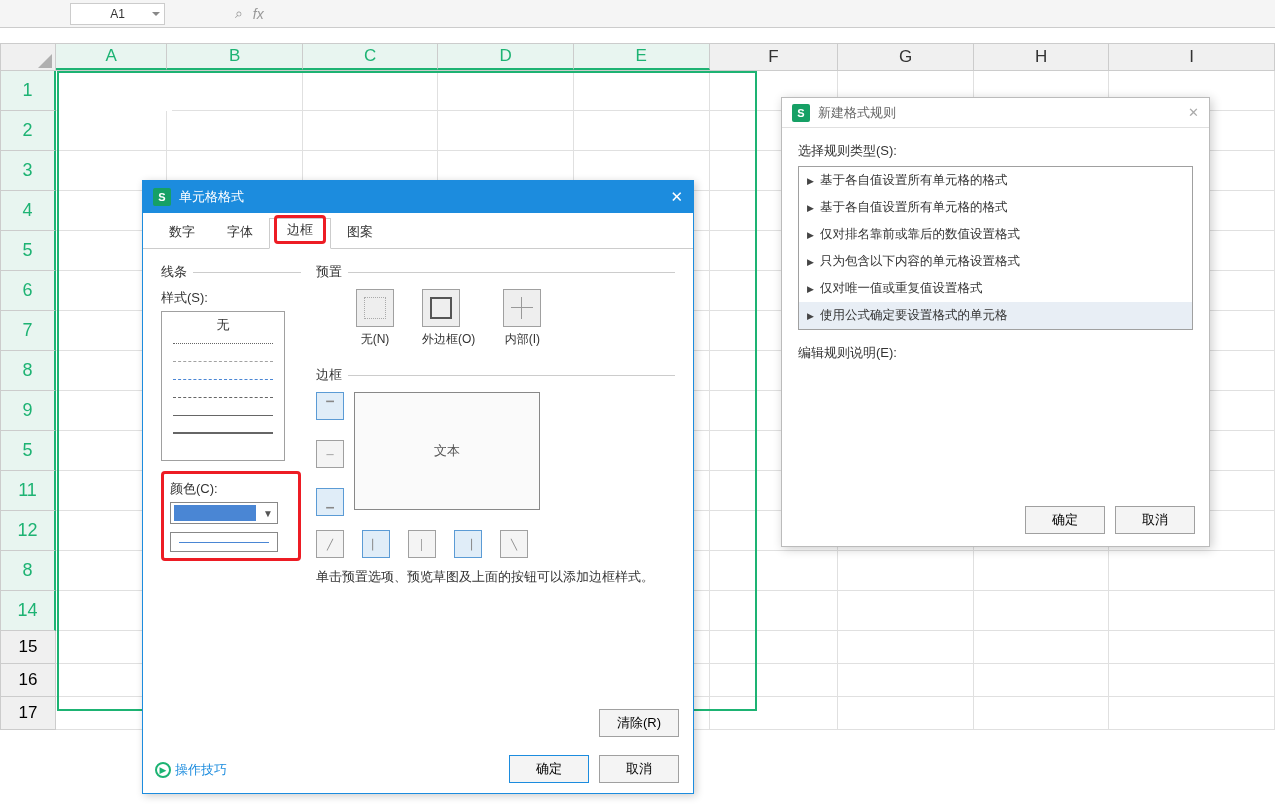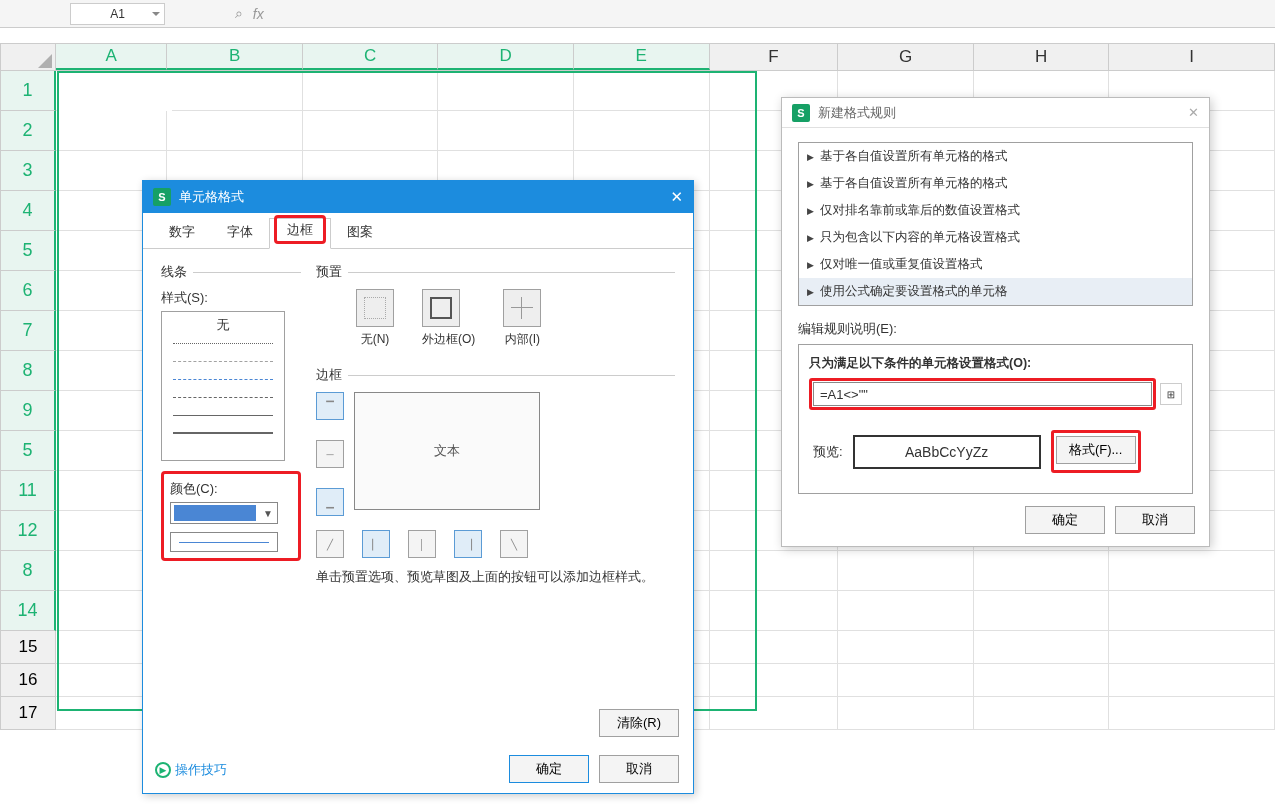--- a/index.html
+++ b/index.html
@@ -437,20 +437,21 @@
   </div>
 </div>
 
 <div class="dialog2">
   <div class="d2-title">
     <span class="app-icon">S</span>
     <span>新建格式规则</span>
     <span class="d2-close">✕</span>
   </div>
   <div class="d2-body">
+    <div class="d2-section-label"><span>选择规则类型(S):</span></div>
     <div class="rule-list" id="ruleList">
         <div class="rule-item">
           <span class="rule-arrow">▶</span>
           <span>基于各自值设置所有单元格的格式</span>
         </div>
         <div class="rule-item">
           <span class="rule-arrow">▶</span>
           <span>基于各自值设置所有单元格的格式</span>
         </div>
         <div class="rule-item">
@@ -464,38 +465,18 @@
         <div class="rule-item">
           <span class="rule-arrow">▶</span>
           <span>仅对唯一值或重复值设置格式</span>
         </div>
         <div class="rule-item selected">
           <span class="rule-arrow">▶</span>
           <span>使用公式确定要设置格式的单元格</span>
         </div>
       </div>
     <div class="d2-section-label" style="margin-top:14px"><span>编辑规则说明(E):</span></div>
-    <div class="edit-box">
-      <div class="edit-sublabel"><span>只为满足以下条件的单元格设置格式(O):</span></div>
-      <div class="formula-row">
-        <div class="formula-redbox">
-          <div class="formula-input">
-              <span>=A1&lt;&gt;""</span>
-            </div>
-        </div>
-        <div class="ref-btn">⊞</div>
-      </div>
-      <div class="preview-row">
-        <div class="preview-label">预览:</div>
-        <div class="preview-sample">
-            <span>AaBbCcYyZz</span>
-          </div>
-        <div class="format-btn-redbox">
-          <button class="btn" style="width:80px"><span>格式(F)...</span></button>
-        </div>
-      </div>
-    </div>
   </div>
   <div class="d2-buttons">
     <button class="btn"><span>确定</span></button>
     <button class="btn"><span>取消</span></button>
   </div>
 </div>
 
 </body></html>

